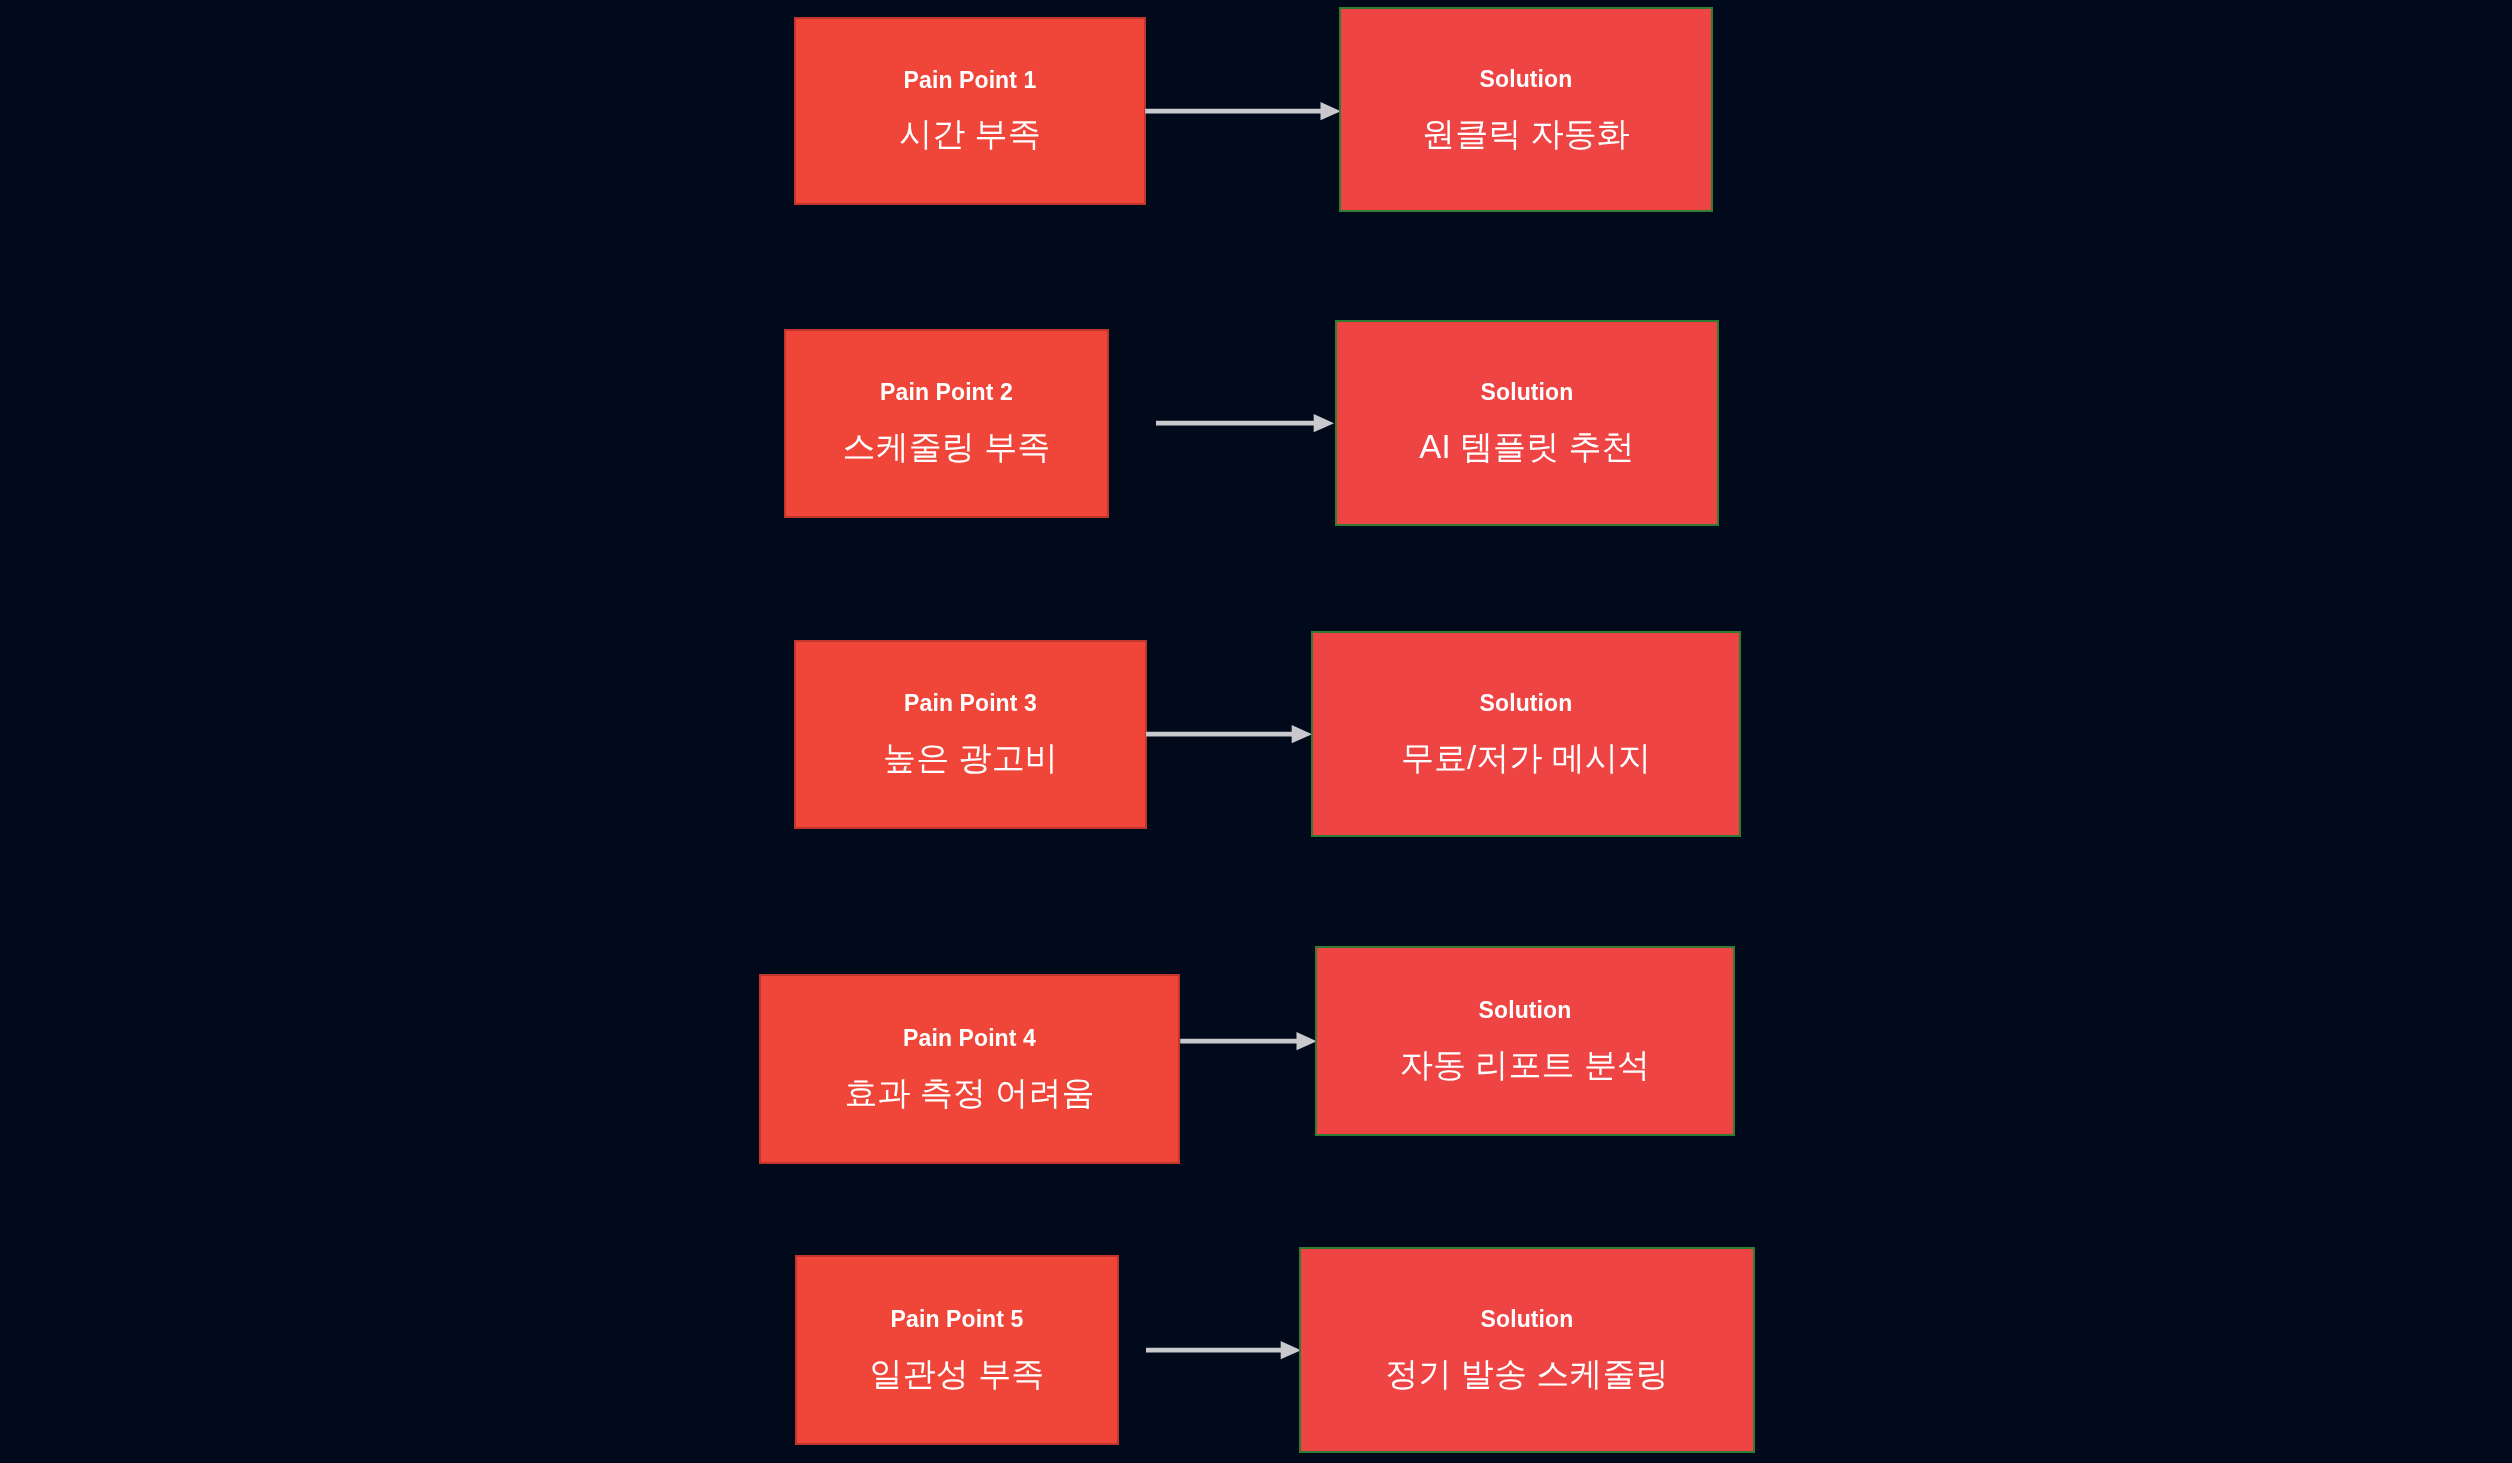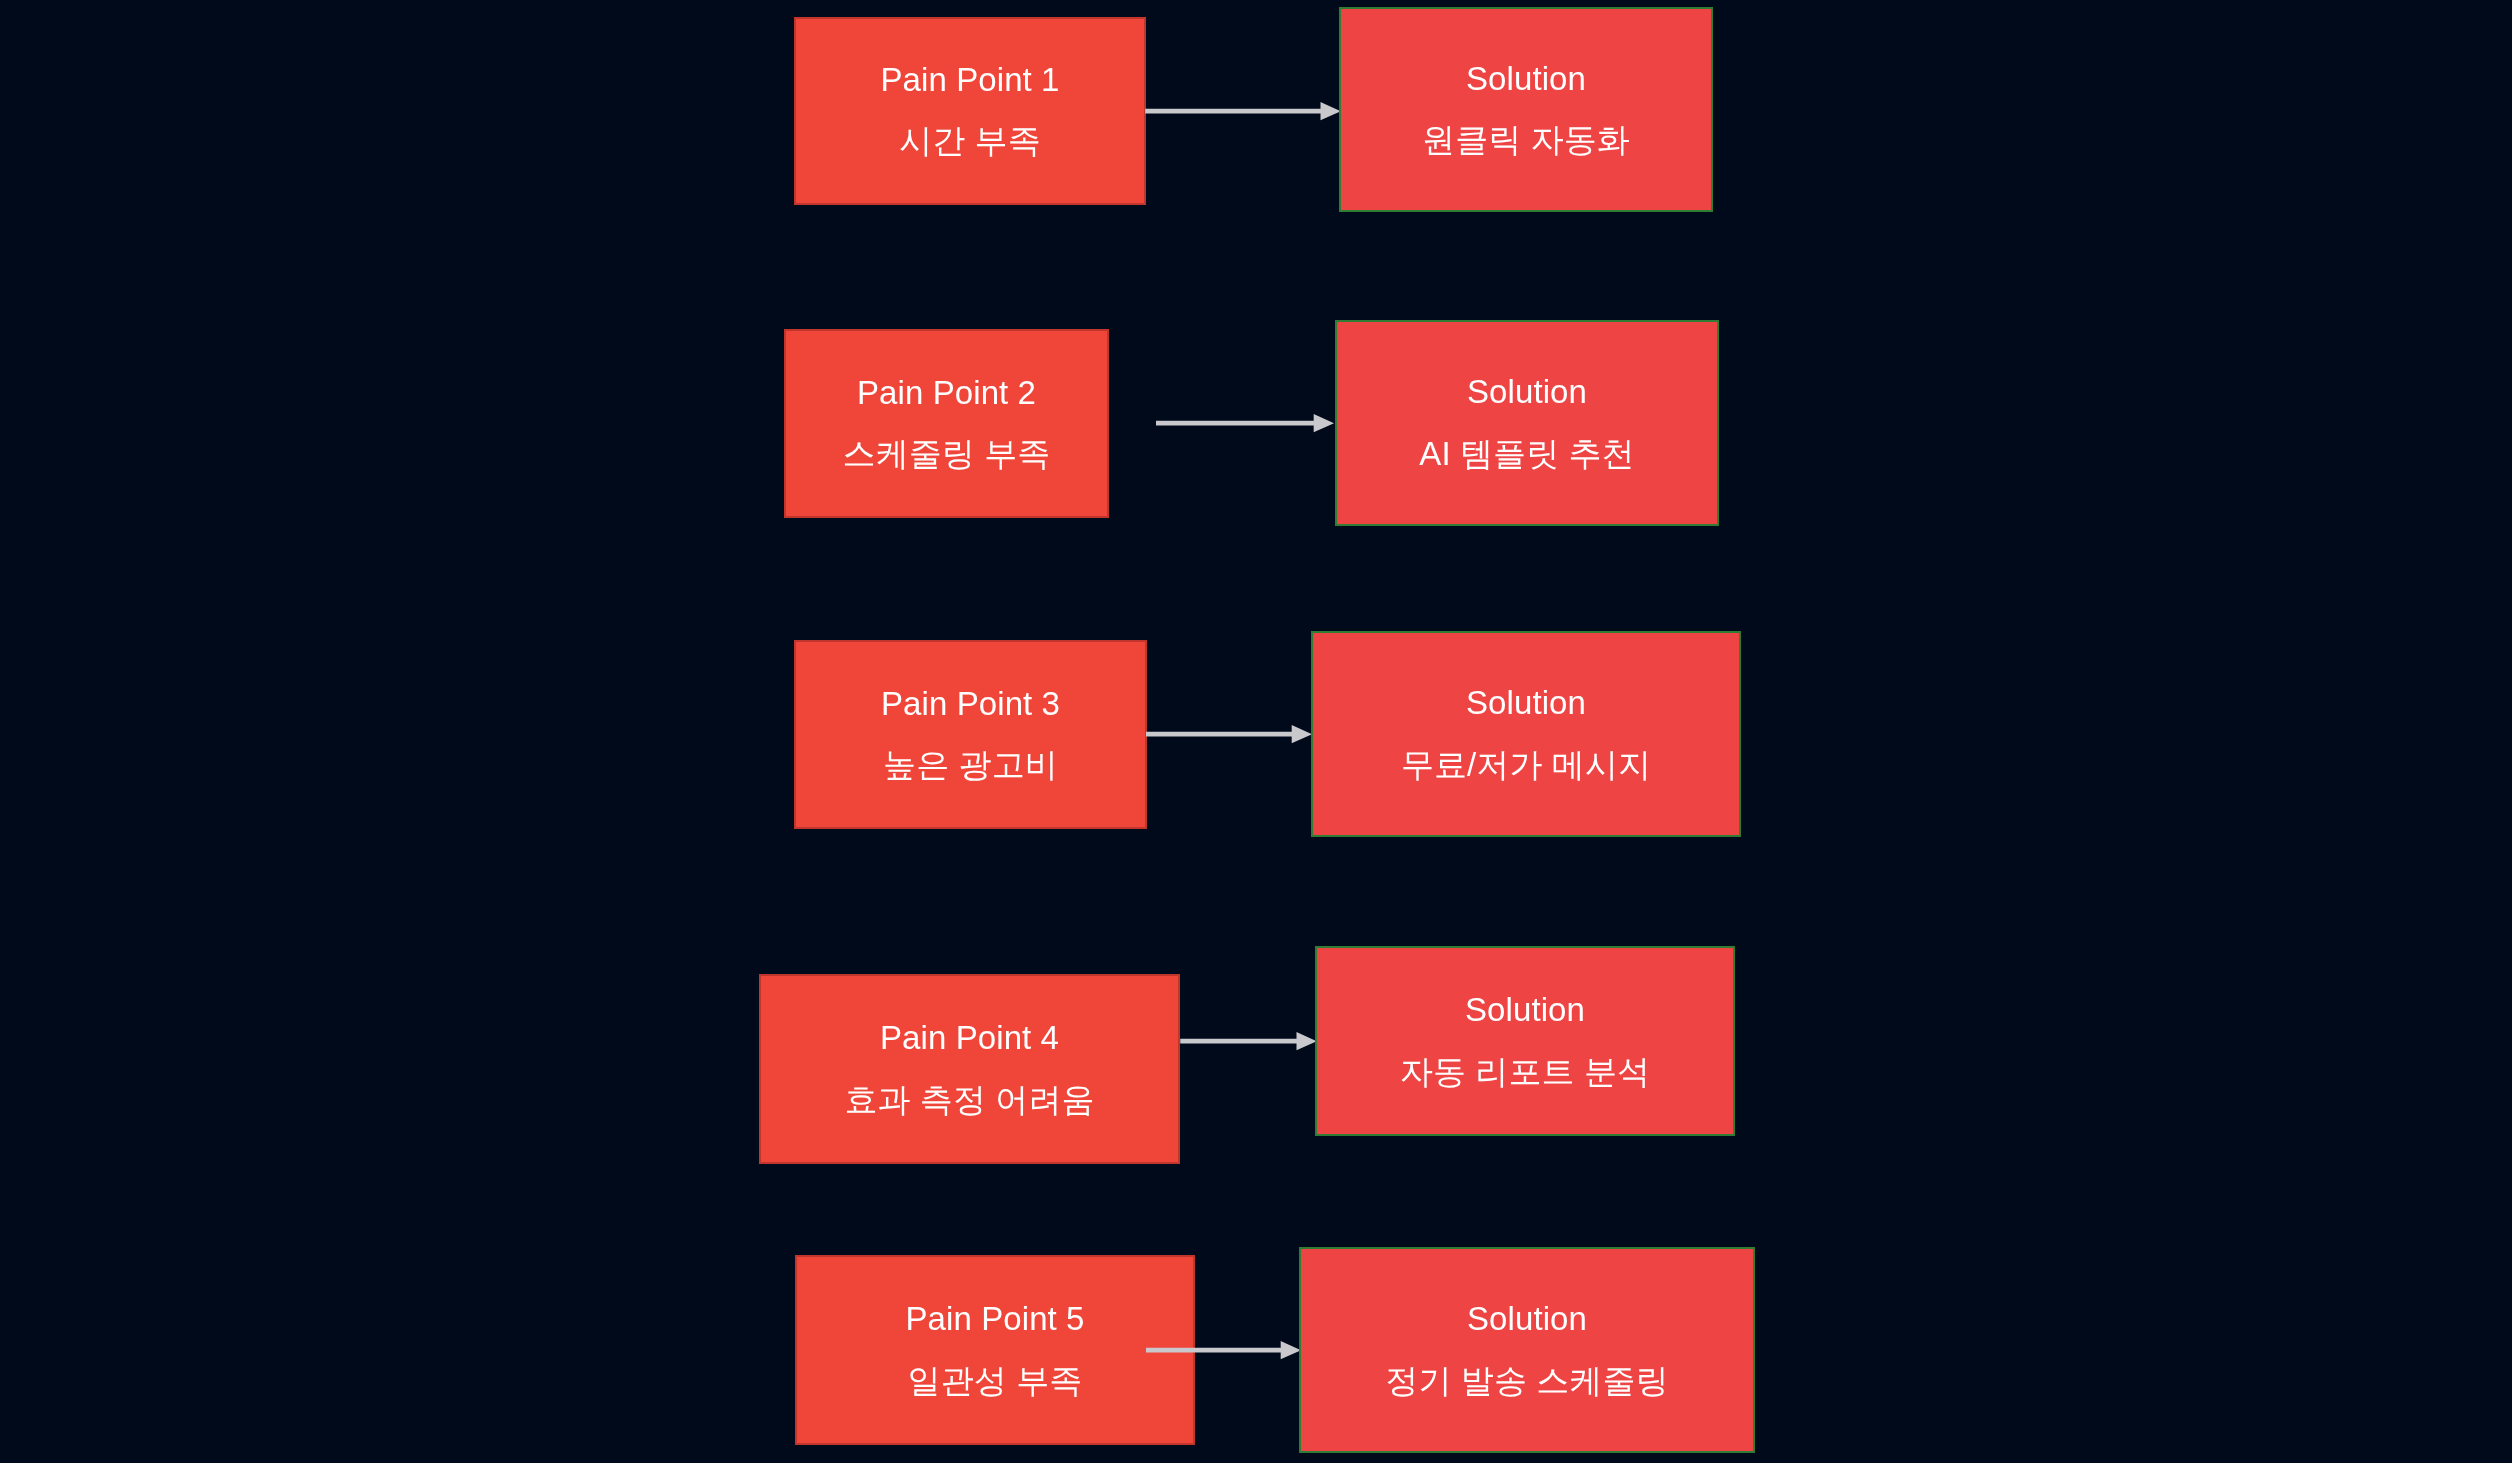--- a/index.html
+++ b/index.html
@@ -37,22 +37,22 @@
     justify-content: center;
     text-align: center;
     color: #ffffff;
     line-height: 1.34;
     letter-spacing: 0.1px;
     border-style: solid;
     border-width: 2.8px;
   }
   .node .line1 {
     display: block;
-    font-size: 33px;
-    font-weight: 400;
+    font-size: 23px;
+    font-weight: 700;
     white-space: nowrap;
   }
   .node .line2 {
     display: block;
     font-size: 33px;
     font-weight: 400;
     white-space: nowrap;
     margin-top: 17px;
   }
 
@@ -149,21 +149,21 @@
       </svg>
     </div>
 
     <div class="node solution" style="left:1315px; top:946px; width:420px; height:190px;">
       <span class="line1">Solution</span>
       <span class="line2">자동 리포트 분석</span>
     </div>
   </div>
 
   <div class="flow-row" style="top:0;">
-    <div class="node pain" style="left:795px; top:1255px; width:400px; height:190px;">
+    <div class="node pain" style="left:795px; top:1255px; width:324px; height:190px;">
       <span class="line1">Pain Point 5</span>
       <span class="line2">일관성 부족</span>
     </div>
 
     <div class="arrow" style="left:1146px; top:1340px; width:155px;">
       <svg width="155" height="20.3" viewBox="0 0 168 22" aria-hidden="true">
         <line x1="0" y1="11" x2="148" y2="11" stroke="#c8c8cd" stroke-width="5"></line>
         <polygon points="146,1 168,11 146,21" fill="#c8c8cd"></polygon>
       </svg>
     </div>

